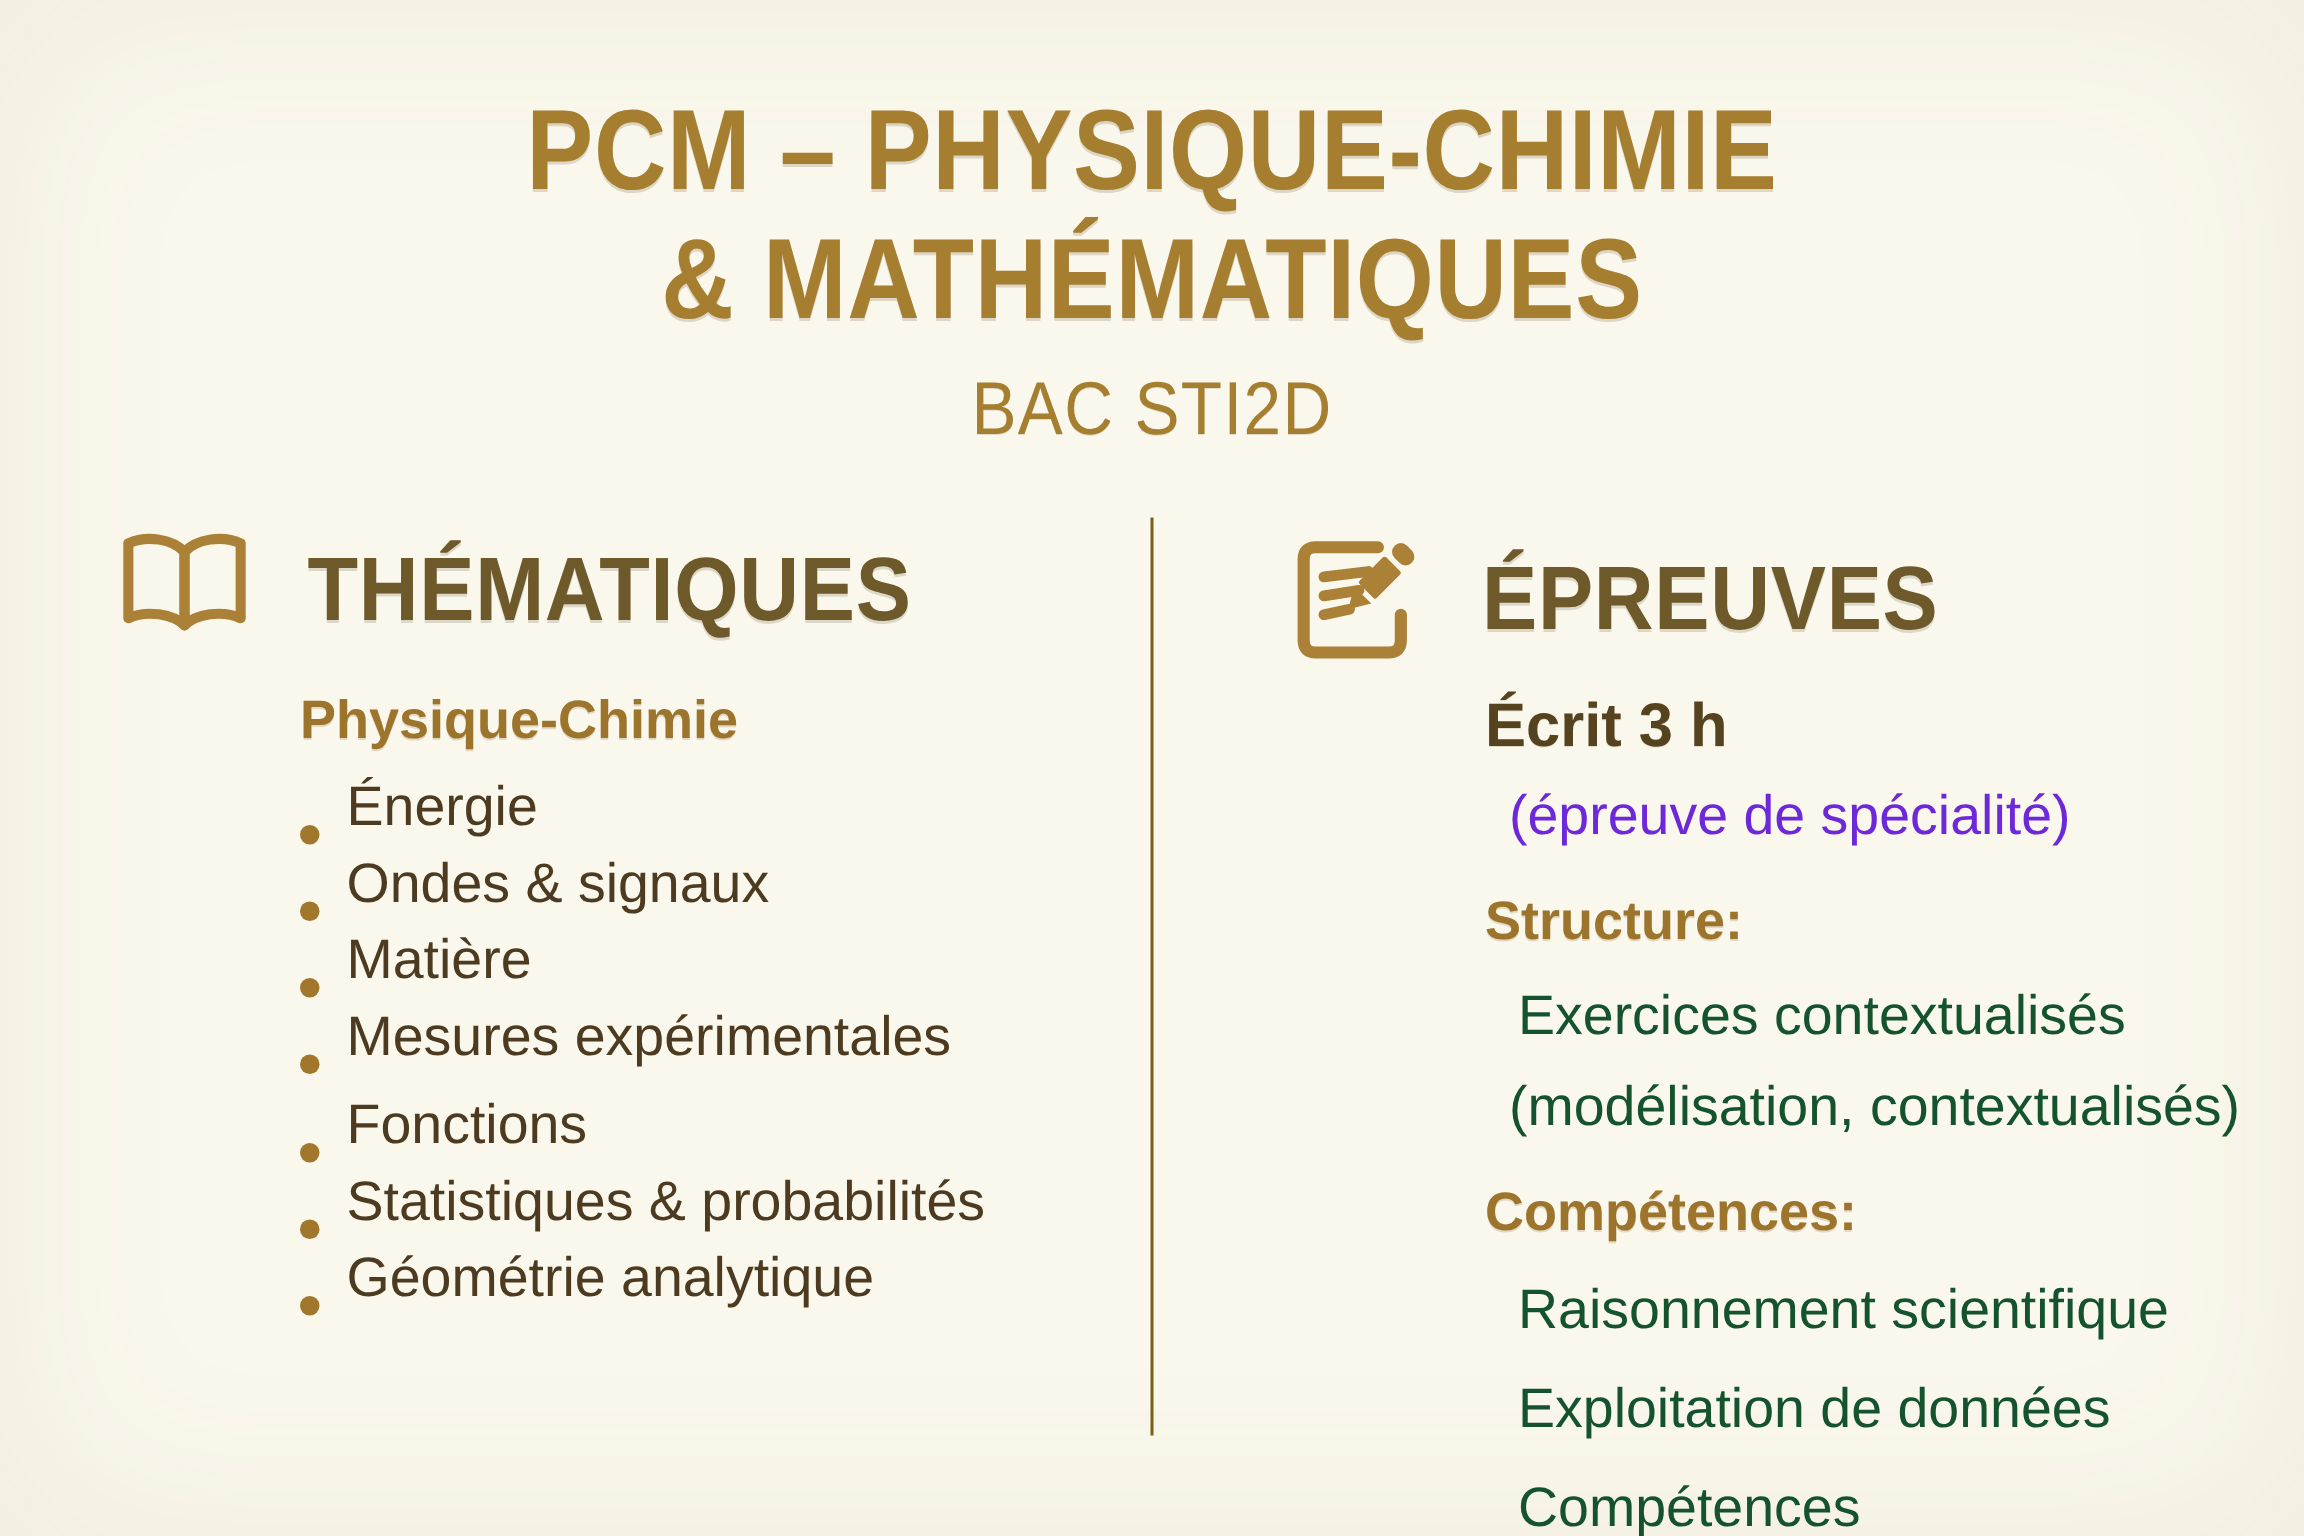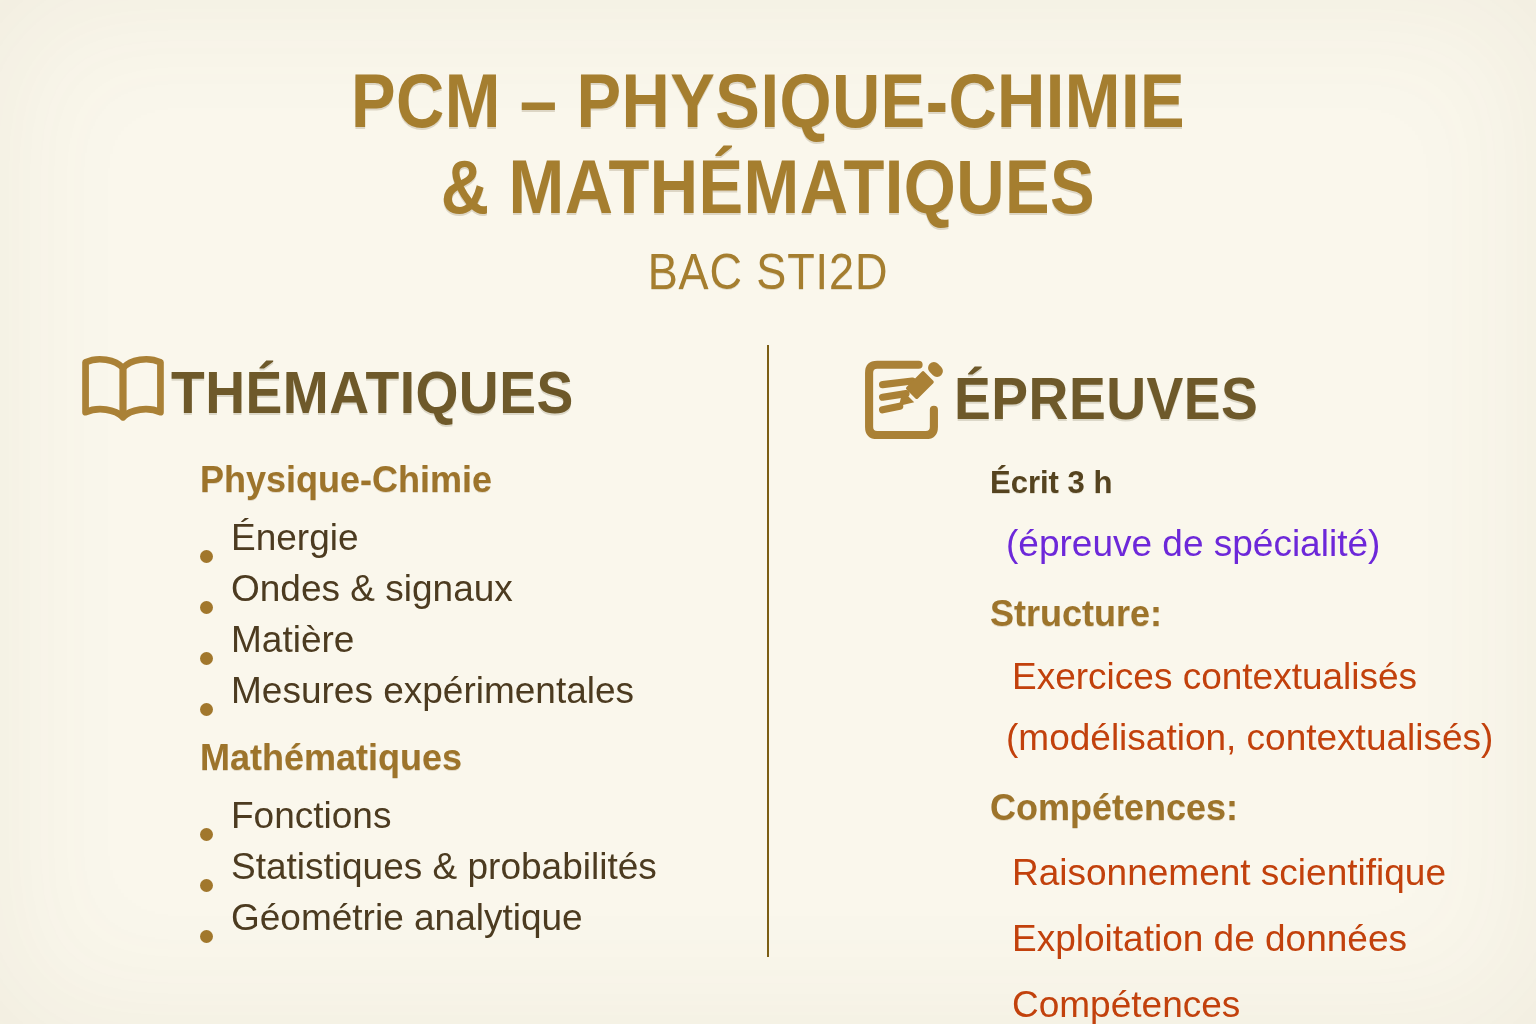--- a/index.html
+++ b/index.html
@@ -66,20 +66,21 @@
   .col {
     position: absolute;
     top: 0;
   }
   .col-left  { left: 75px;  width: 670px; }
   .col-right { left: 858px; width: 670px; }
 
   .col-header {
     display: flex;
     align-items: center;
+    gap: 34px;
     margin-top: 16px;
   }
   .col-heading {
     margin: 0;
     color: #6e592a;
     font-size: 60px;
     line-height: 62px;
     font-weight: bold;
     letter-spacing: 0.5px;
     transform: scaleX(0.92);
@@ -121,39 +122,39 @@
     height: 13px;
     border-radius: 50%;
     background: #a1772c;
     margin-right: 18px;
     margin-top: 2px;
   }
 
   .exam-block { margin-top: 16px; }
   .exam-title {
     margin: 0;
-    font-size: 31px;
+    font-size: 41px;
     line-height: 46px;
     font-weight: bold;
     color: #55431f;
     text-shadow: 0 1px 0 rgba(70, 54, 20, 0.14);
   }
   .exam-note {
     margin: 16px;
     font-size: 37px;
     line-height: 44px;
     color: #6d28d9;
   }
 
   .plain-lines { margin-top: 5px; }
   .plain-lines p {
     margin: 16px 0 0 22px;
     font-size: 37px;
     line-height: 45px;
-    color: #c2410c;
+    color: #14532d;
   }
   .plain-lines.spaced p { line-height: 50px; }
   .plain-lines p.no-indent { margin-left: 16px; }
 
   svg { display: block; }
 </style>
 </head>
 <body>
 
 <header class="header">
@@ -193,21 +194,20 @@
         <li>
             <span class="dot"></span>
             <span>Matière</span>
           </li>
         <li>
             <span class="dot"></span>
             <span>Mesures expérimentales</span>
           </li>
       </ul>
 
-      <h3 class="sub-heading tight">Mathématiques</h3>
       <ul class="topic-list">
         <li>
             <span class="dot"></span>
             <span>Fonctions</span>
           </li>
         <li>
             <span class="dot"></span>
             <span>Statistiques &amp; probabilités</span>
           </li>
         <li>

